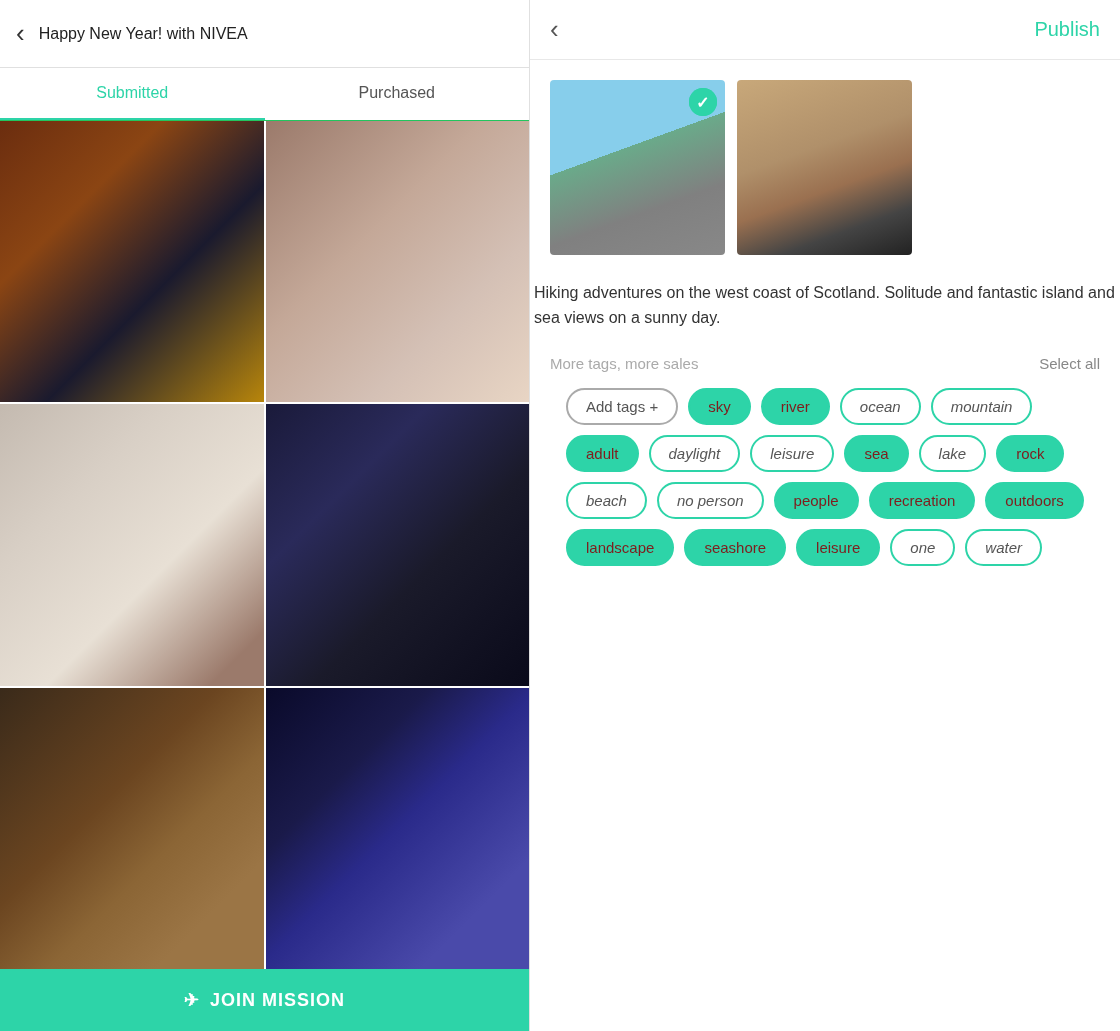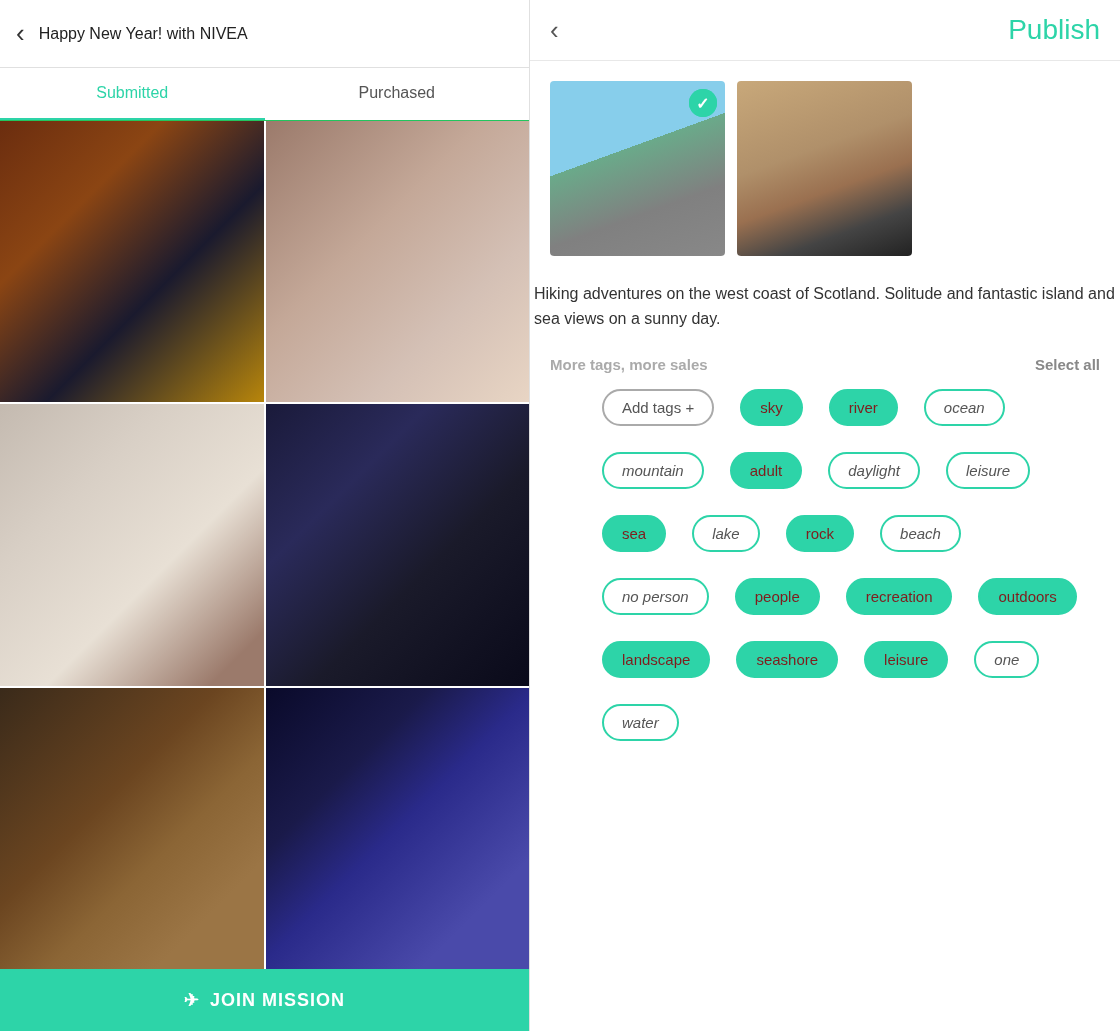--- a/index.html
+++ b/index.html
@@ -93,21 +93,21 @@
       justify-content: space-between;
       padding: 14px 20px;
       border-bottom: 1px solid #e8e8e8;
     }
     .right-back-arrow {
       font-size: 26px;
       color: #555;
       cursor: pointer;
     }
     .publish-btn {
-      font-size: 28px;
+      font-size: 20px;
       color: #2dd4a8;
       cursor: pointer;
       font-weight: 400;
       text-align: center;
     }
     .photo-thumbnails {
       display: flex;
       gap: 12px;
       padding: 20px 20px 10px 20px;
     }
@@ -147,37 +147,35 @@
     .description-text {
       font-size: 16px;
       color: #333;
       line-height: 1.55;
     }
     .tags-header {
       display: flex;
       align-items: center;
       justify-content: space-between;
       padding: 14px 20px 8px;
-      font-weight: bold;
     }
     .tags-hint {
       font-size: 15px;
       color: #aaa;
     }
     .select-all {
       font-size: 15px;
       color: #888;
       cursor: pointer;
     }
     .tags-container {
       display: flex;
       flex-wrap: wrap;
-      gap: 26px;
+      gap: 10px;
       padding: 8px 36px 20px;
-      margin-left: 36px;
     }
     .tag {
       border-radius: 24px;
       padding: 8px 18px;
       font-size: 15px;
       cursor: pointer;
       border: 2px solid;
     }
     .tag.filled {
       background: #2dd4a8;

